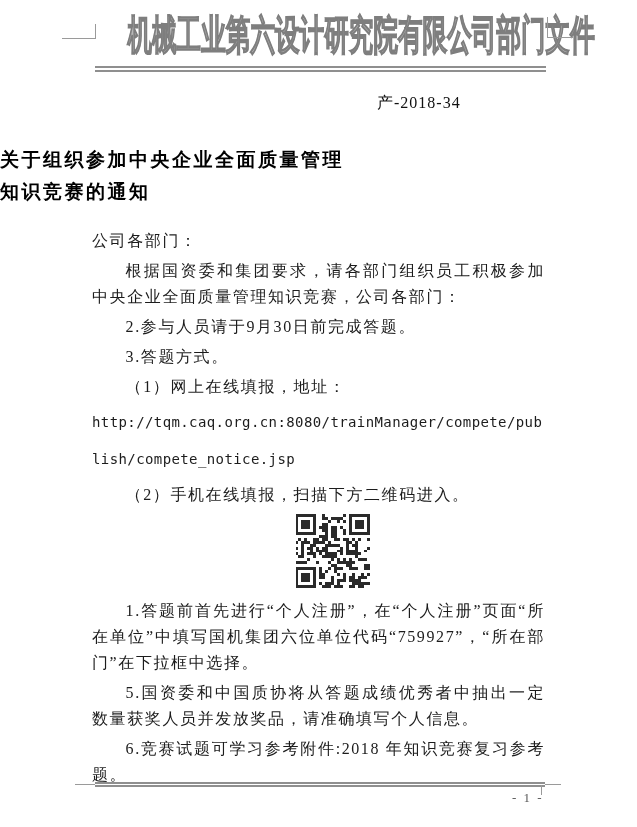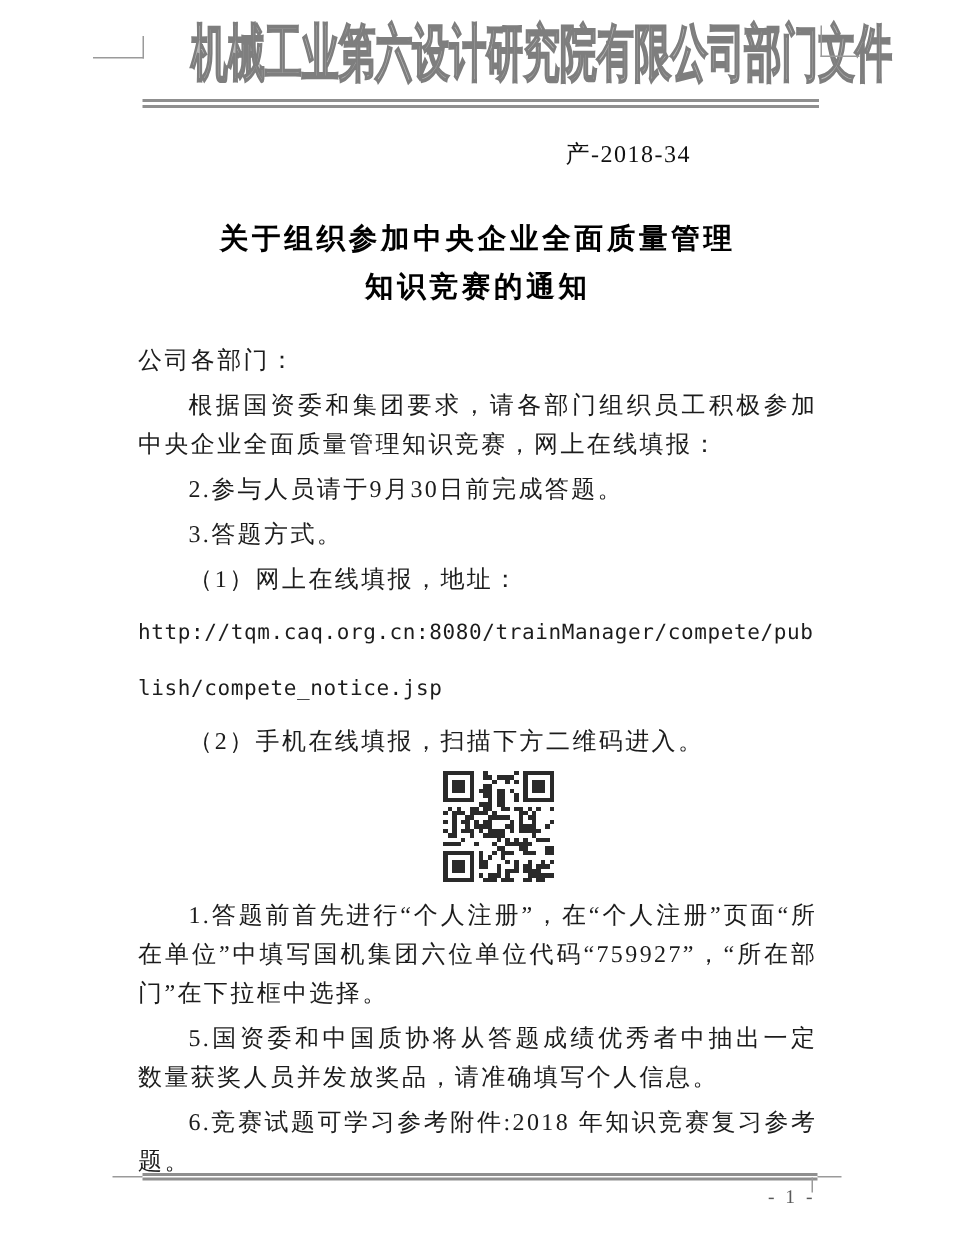--- a/index.html
+++ b/index.html
@@ -28,21 +28,21 @@
     position:absolute;left:95px;top:66px;width:451px;height:2px;
     border-top:2px solid #8f8f8f;border-bottom:2px solid #8f8f8f;
   }
 
   .doc-number{
     position:absolute;left:337px;top:93px;
     font-size:16px;letter-spacing:1px;color:#111;margin-left:40px;
   }
 
   .doc-title{
-    position:absolute;left:0;right:0;top:144px;margin:0;text-align:center;
+    position:absolute;left:0;right:0;top:144px;margin:0;text-align:left;
     font-size:19px;font-weight:bold;line-height:32px;letter-spacing:2.5px;color:#000;
   }
 
   
   .body-text{
     position:absolute;left:88px;top:224px;width:461px;
     font-size:16px;line-height:26px;letter-spacing:1.6px;
     text-align:justify;
   }
   .body-text p{margin:4px;}
@@ -81,21 +81,21 @@
   <div class="org-title">机械工业第六设计研究院有限公司部门文件</div>
   <span class="corner-right"></span>
   <div class="double-rule"></div>
 
   <div class="doc-number">产-2018-34</div>
 
   <h1 class="doc-title"><span>关于组织参加中央企业全面质量管理</span><br><span>知识竞赛的通知</span></h1>
 
   <div class="body-text">
     <p>公司各部门：</p>
-    <p class="indent">根据国资委和集团要求，请各部门组织员工积极参加中央企业全面质量管理知识竞赛，网上在线填报：</p>
+    <p class="indent">根据国资委和集团要求，请各部门组织员工积极参加中央企业全面质量管理知识竞赛，公司各部门：</p>
     <p class="indent">2.参与人员请于9月30日前完成答题。</p>
     <p class="indent">3.答题方式。</p>
     <p class="indent">（1）网上在线填报，地址：</p>
     <p class="url">http://tqm.caq.org.cn:8080/trainManager/compete/publish/compete_notice.jsp</p>
     <p class="indent">（2）手机在线填报，扫描下方二维码进入。</p>
     <div class="qr-wrap">
       <svg viewBox="0 0 25 25" xmlns="http://www.w3.org/2000/svg">
           <rect x="0" y="0" width="7" height="7" fill="#2a2a2a"></rect>
           <rect x="1" y="1" width="5" height="5" fill="#fff"></rect>
           <rect x="2" y="2" width="3" height="3" fill="#2a2a2a"></rect>

